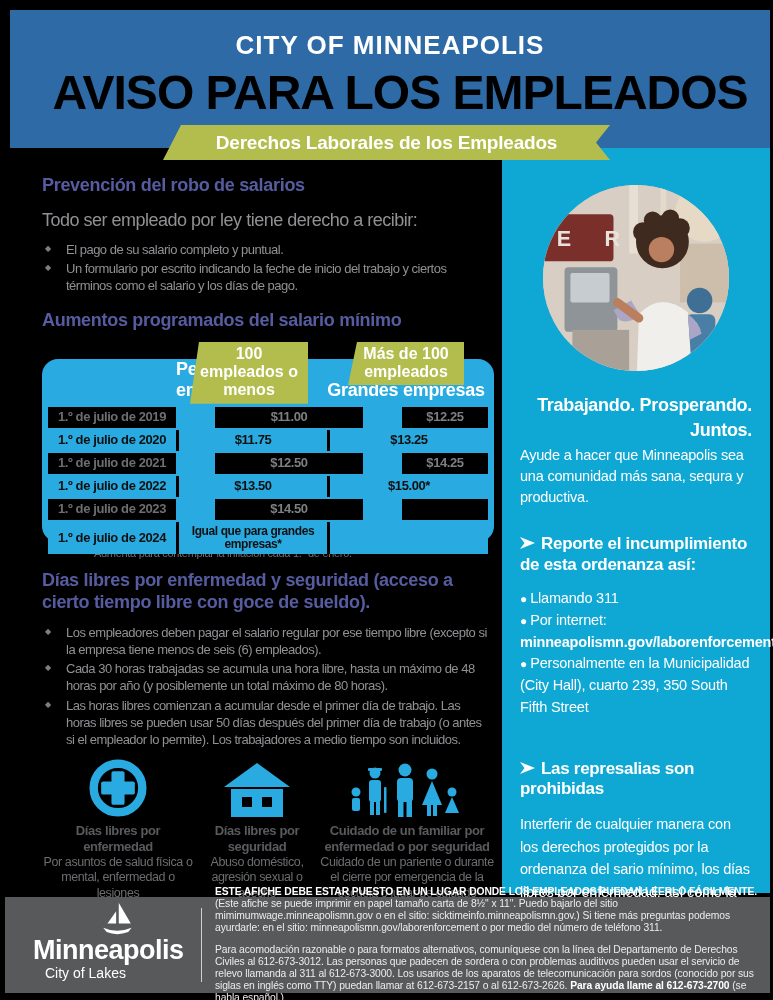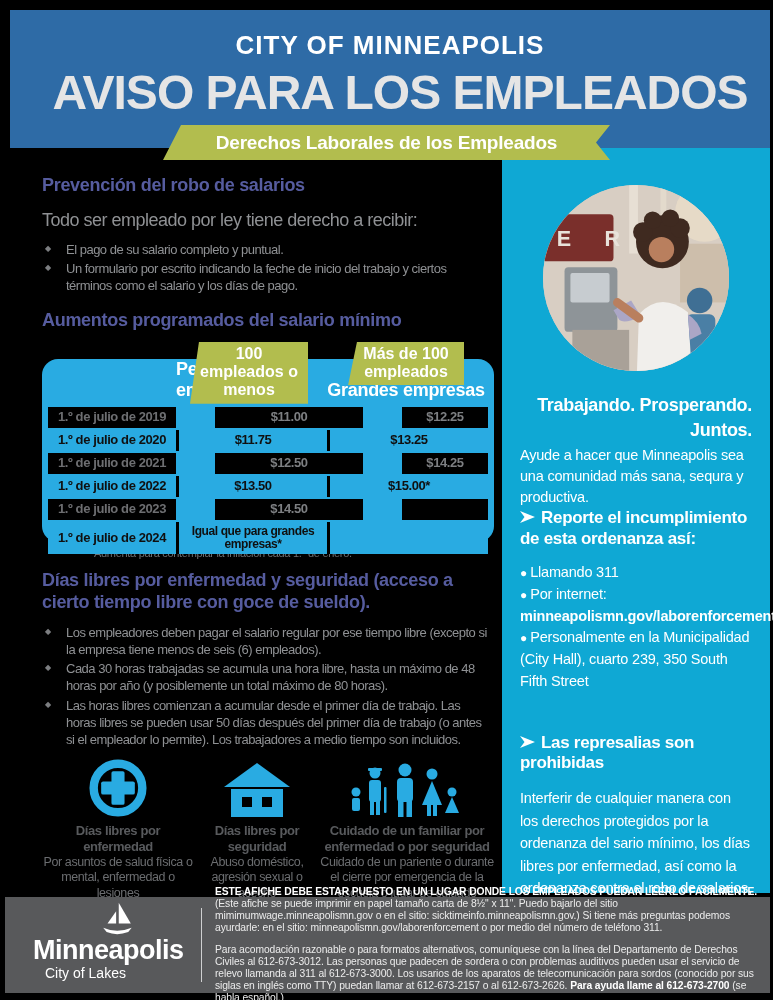--- a/index.html
+++ b/index.html
@@ -5,21 +5,21 @@
   * { margin:0; padding:0; box-sizing:border-box; }
   html,body { background:#000; }
   .page {
     position:relative; width:773px; height:1000px; background:#000;
     font-family:"Liberation Sans","DejaVu Sans",sans-serif; overflow:hidden;
   }
   
   .header { position:absolute; left:10px; top:10px; width:760px; height:138px;
     background:#2e6ba6; text-align:center; }
   .header .city { margin-top:20px; color:#fff; font-size:26px; font-weight:600; letter-spacing:1px; }
-  .header .title { margin-top:4px; color:#e5e5e5; font-size:48px; font-weight:bold; letter-spacing:-1px;padding-left:20px; }
+  .header .title { margin-top:4px; color:#000000; font-size:48px; font-weight:bold; letter-spacing:-1px;padding-left:20px; }
   .ribbon { position:absolute; left:163px; top:125px; width:447px; height:35px;
     background:#b2bd4e; z-index:5; display:flex; align-items:center; justify-content:center;
     clip-path:polygon(18px 0, 100% 0, calc(100% - 14px) 50%, 100% 100%, 0 100%);
   }
   .ribbon span { color:#fff; font-size:19px; font-weight:bold; letter-spacing:-0.2px; }
   
   .left-col { position:absolute; left:10px; top:148px; width:492px; height:745px;
     background:#000; padding:26px 14px 0 32px; }
   .h-purple { color:#565c9f; font-size:18px; font-weight:bold; letter-spacing:-0.3px; line-height:1.25; }
   .intro { color:#8f9194; font-size:18px; letter-spacing:-0.5px; margin-top:13px; }
@@ -62,21 +62,21 @@
   .icol.i1 { width:152px; } .icol.i2 { width:126px; } .icol.i3 { width:174px; }
   .icol .pic { height:62px; display:flex; align-items:flex-end; justify-content:center; }
   .icol .cap-t { color:#585a5d; font-size:13px; font-weight:bold; letter-spacing:-0.4px; line-height:1.2; margin-top:6px; }
   .icol .cap-x { color:#6b6d70; font-size:12.5px; letter-spacing:-0.4px; line-height:1.22; margin-top:1px; }
   
   .right-col { position:absolute; left:502px; top:148px; width:268px; height:745px;
     background:#0fa8d4; padding:0 18px; color:#fff; }
   .photo { width:186px; height:186px; border-radius:50%; overflow:hidden; margin:37px auto 0; background:#d7cdc2; }
   .tagline-b { margin-top:22px; font-size:18px; font-weight:bold; line-height:1.4; letter-spacing:-0.3px;text-align:right; }
   .tagline-x { margin-top:2px; font-size:14.5px; line-height:1.45; letter-spacing:-0.2px; }
-  .r-head { font-size:17px; font-weight:bold; line-height:1.2; letter-spacing:-0.3px; }
+  .r-head { margin-top:26px; font-size:17px; font-weight:bold; line-height:1.2; letter-spacing:-0.3px; }
   .r-head .arr { display:inline-block; margin-right:6px; }
   .r-items { margin-top:13px; }
   .r-item { font-size:14.5px; line-height:1.5; letter-spacing:-0.2px; }
   .r-item .dot::before { content:"● "; font-size:12px; }
   .r-link { font-weight:bold; font-size:14.5px; line-height:1.5; letter-spacing:-0.2px; }
   .r-para { margin-top:14px; font-size:14.5px; line-height:1.55; letter-spacing:-0.2px; }
   .gap-retal { margin-top:40px; }
   
   .footer { position:absolute; left:5px; top:897px; width:765px; height:96px;
     background:#58595b; display:flex; align-items:center; }

